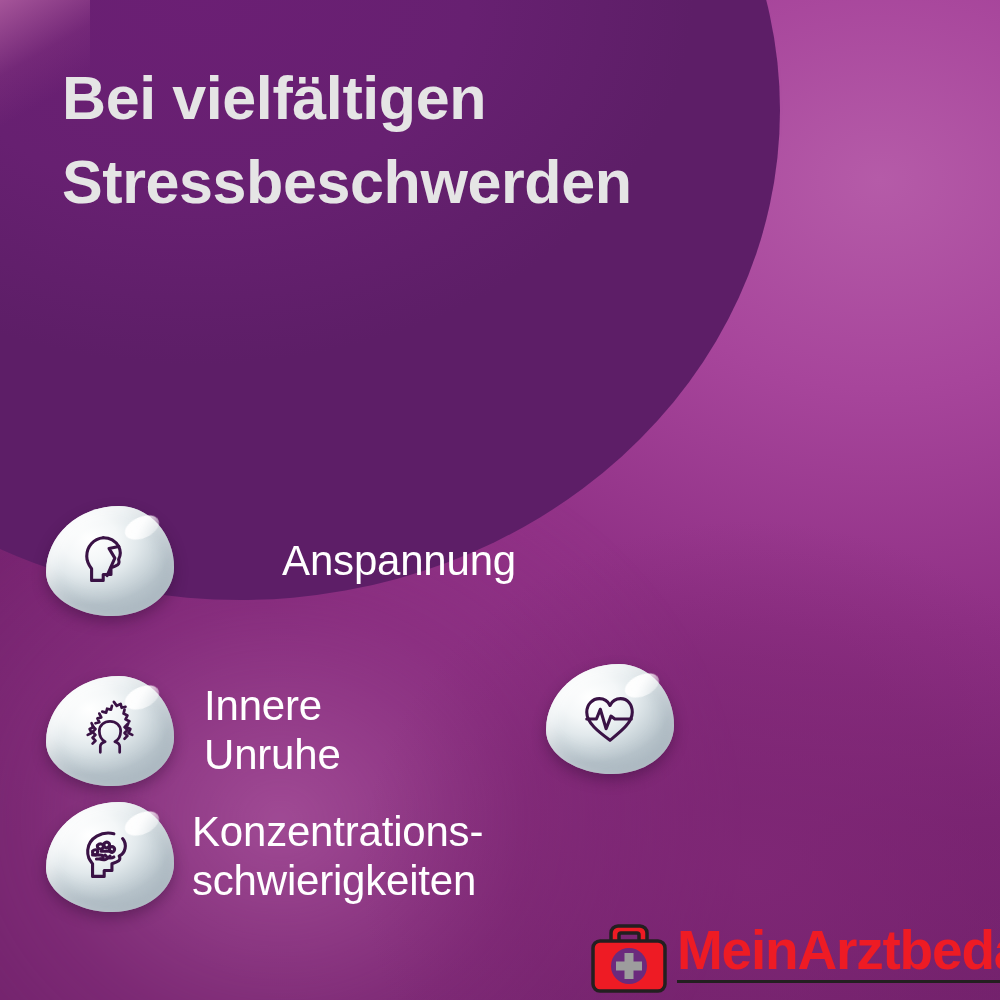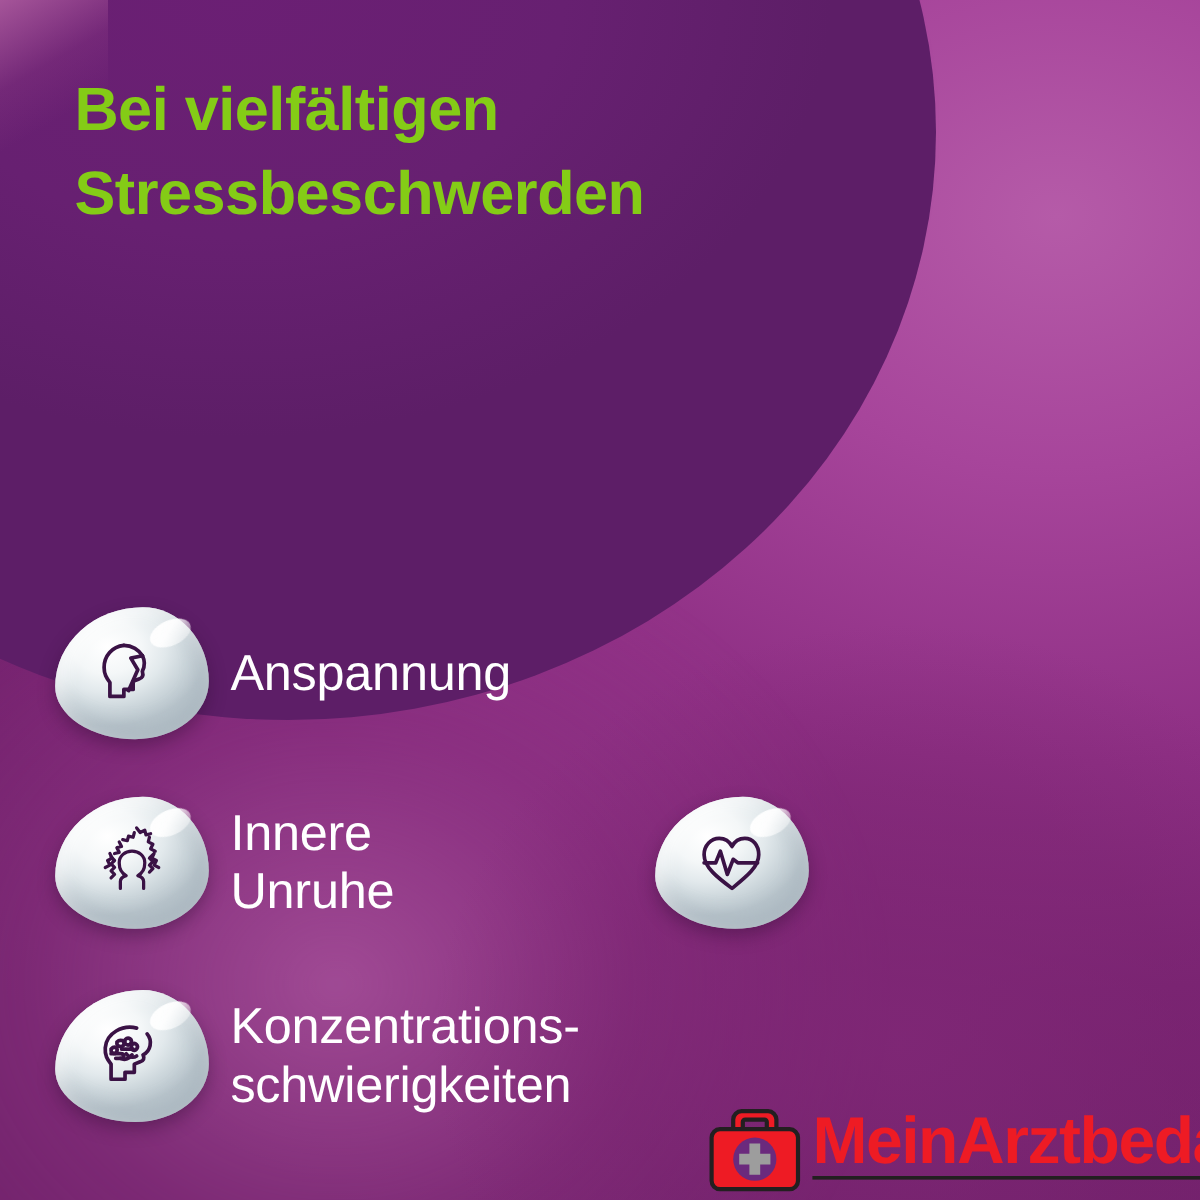--- a/index.html
+++ b/index.html
@@ -71,46 +71,46 @@
     height: 130px;
     background: linear-gradient(150deg, rgba(176,94,160,0.85) 0%, rgba(150,66,138,0.25) 42%, rgba(130,50,120,0) 70%);
   }
 
   
   .headline {
     position: absolute;
     left: 62px;
     top: 56px;
     width: 760px;
-    color: #84cc16;
-    font-size: 51px;
+    color: #e5e5e5;
+    font-size: 61px;
     font-weight: bold;
     line-height: 1.38;
     letter-spacing: -0.4px;
     white-space: pre-line;
   }
 
   
   .symptoms {
     position: absolute;
     left: 0;
     top: 498px;
     width: 1000px;
     height: 450px;
   }
   .cell {
     position: absolute;
     display: flex;
     align-items: center;
   }
-  .cell-r1c1 { left: 46px;  top: 8px;   width: 470px; }
+  .cell-r1c1 { left: 46px;  top: 8px;   width: 470px; justify-content: space-between; }
   .cell-r1c2 { left: 546px; top: 8px;   width: 440px; }
-  .cell-r2c1 { left: 46px;  top: 166px; width: 470px; }
+  .cell-r2c1 { left: 46px;  top: 178px; width: 470px; gap: 12px; }
   .cell-r2c2 { left: 546px; top: 166px; width: 440px; }
-  .cell-r3c1 { left: 46px;  top: 327px; width: 520px; }
+  .cell-r3c1 { left: 46px;  top: 304px; width: 520px; }
 
   .pebble {
     position: relative;
     flex: 0 0 auto;
     width: 128px;
     height: 110px;
     margin-right: 18px;
   }
   .pebble .shell {
     position: absolute;

